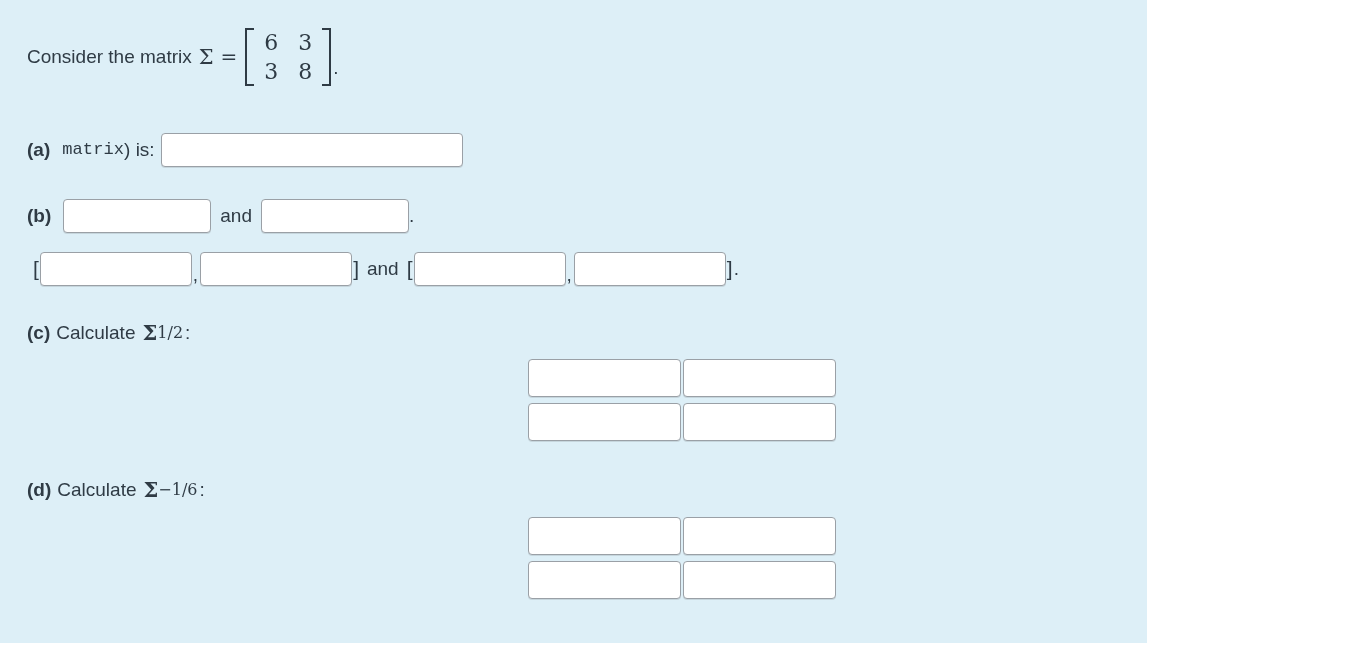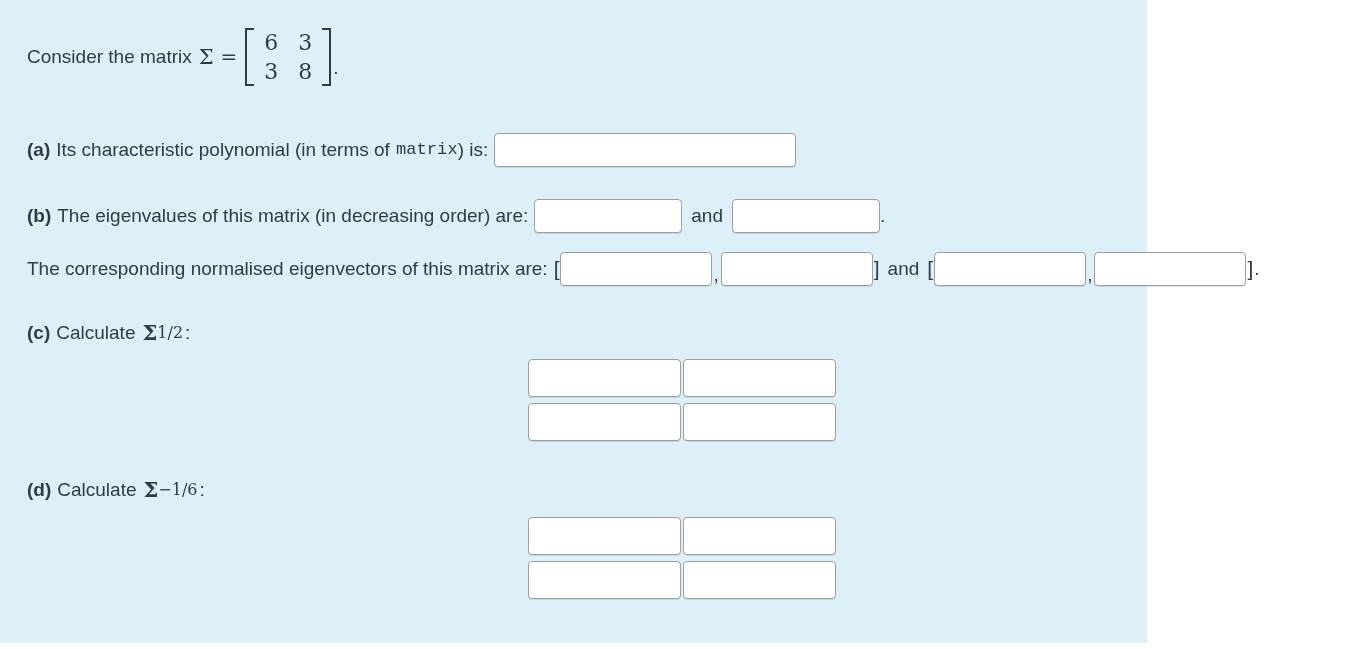--- a/index.html
+++ b/index.html
@@ -217,41 +217,38 @@
           <span>8</span>
         </span>
         <span class="brk brk-r"></span>
       </span>
       <span class="fullstop">.</span>
     </div>
 
     <div id="line-a" class="qtext">
       <span class="lbl">(a)</span>
       <span class="sp"></span>
-      <span>Its characteristic polynomial (in terms of</span>
       <span class="sp"></span>
       <span class="mono">matrix</span>
       <span>) is:</span>
       <span class="sp"></span>
       <input id="fld-a" class="fld" type="text" placeholder="" style="">
     </div>
 
     <div id="line-b" class="qtext">
       <span class="lbl">(b)</span>
       <span class="gap"></span>
-      <span>The eigenvalues of this matrix (in decreasing order) are:</span>
       <span class="gap"></span>
       <input id="fld-b1" class="fld" type="text" placeholder="" style="">
       <span class="and">and</span>
       <input id="fld-b2" class="fld" type="text" placeholder="" style="">
       <span class="dot-after">.</span>
     </div>
 
     <div id="line-ev" class="qtext">
-      <span>The corresponding normalised eigenvectors of this matrix are:</span>
       <span class="gap0"></span>
       <span class="brkt">[</span>
       <input id="fld-v1" class="fld" type="text" placeholder="" style="">
       <span class="comma">,</span>
       <input id="fld-v2" class="fld" type="text" placeholder="" style="">
       <span class="brkt">]</span>
       <span class="and">and</span>
       <span class="brkt">[</span>
       <input id="fld-v3" class="fld" type="text" placeholder="" style="">
       <span class="comma">,</span>

